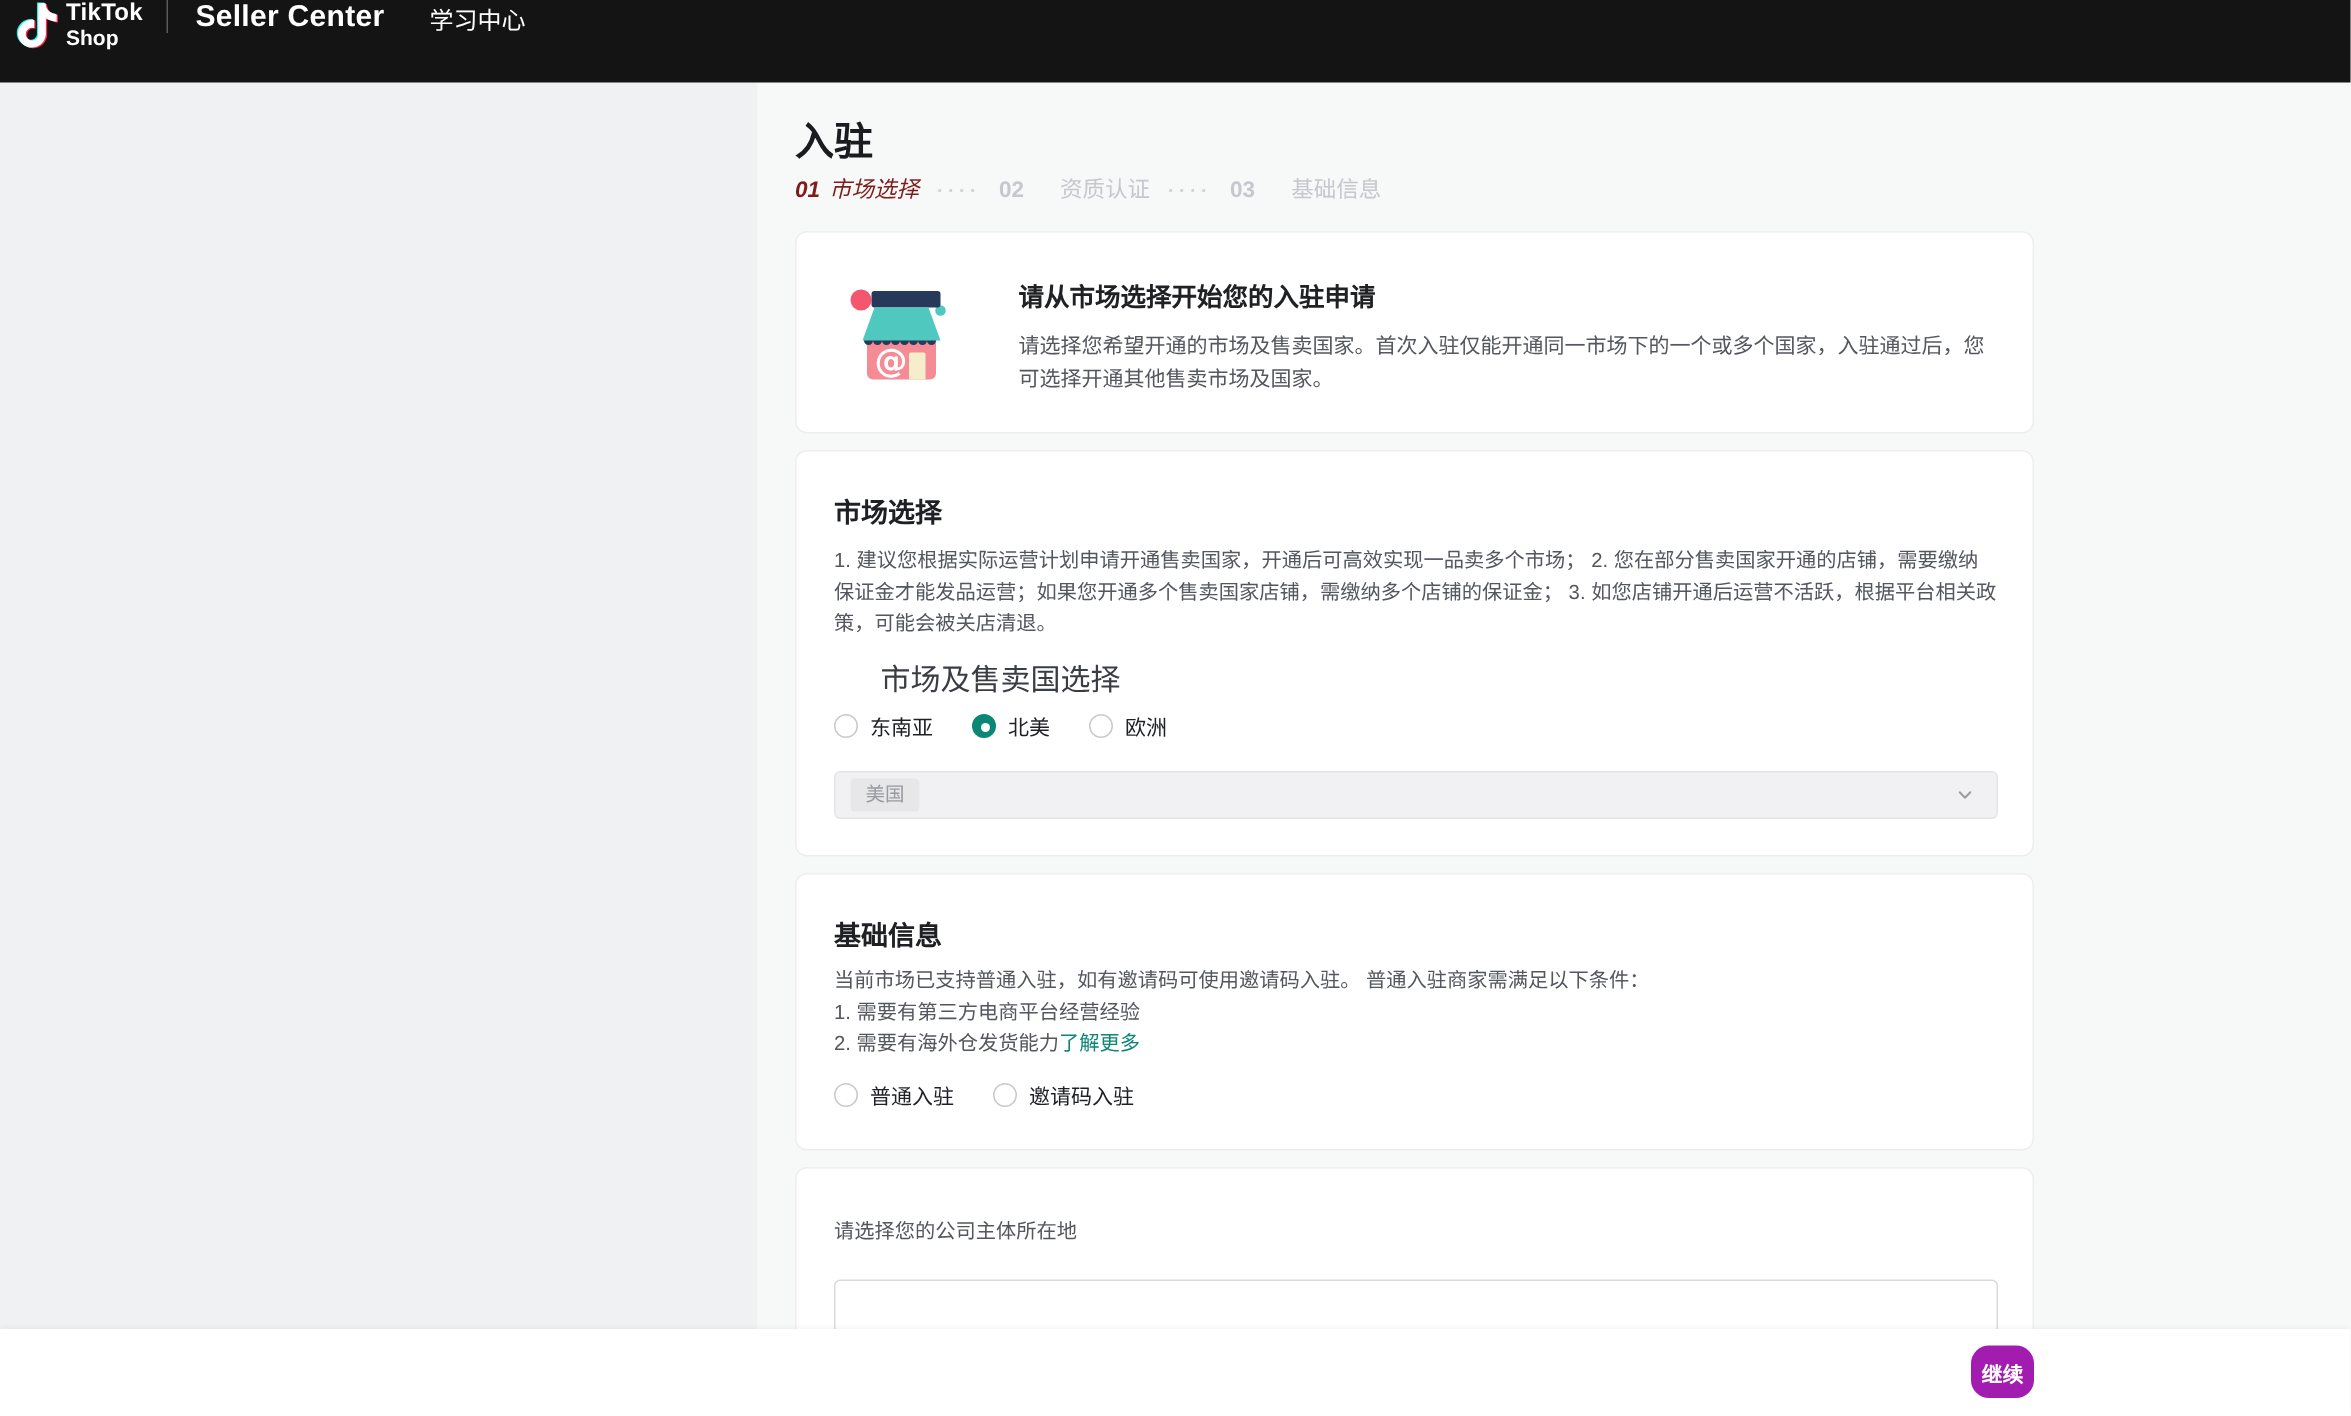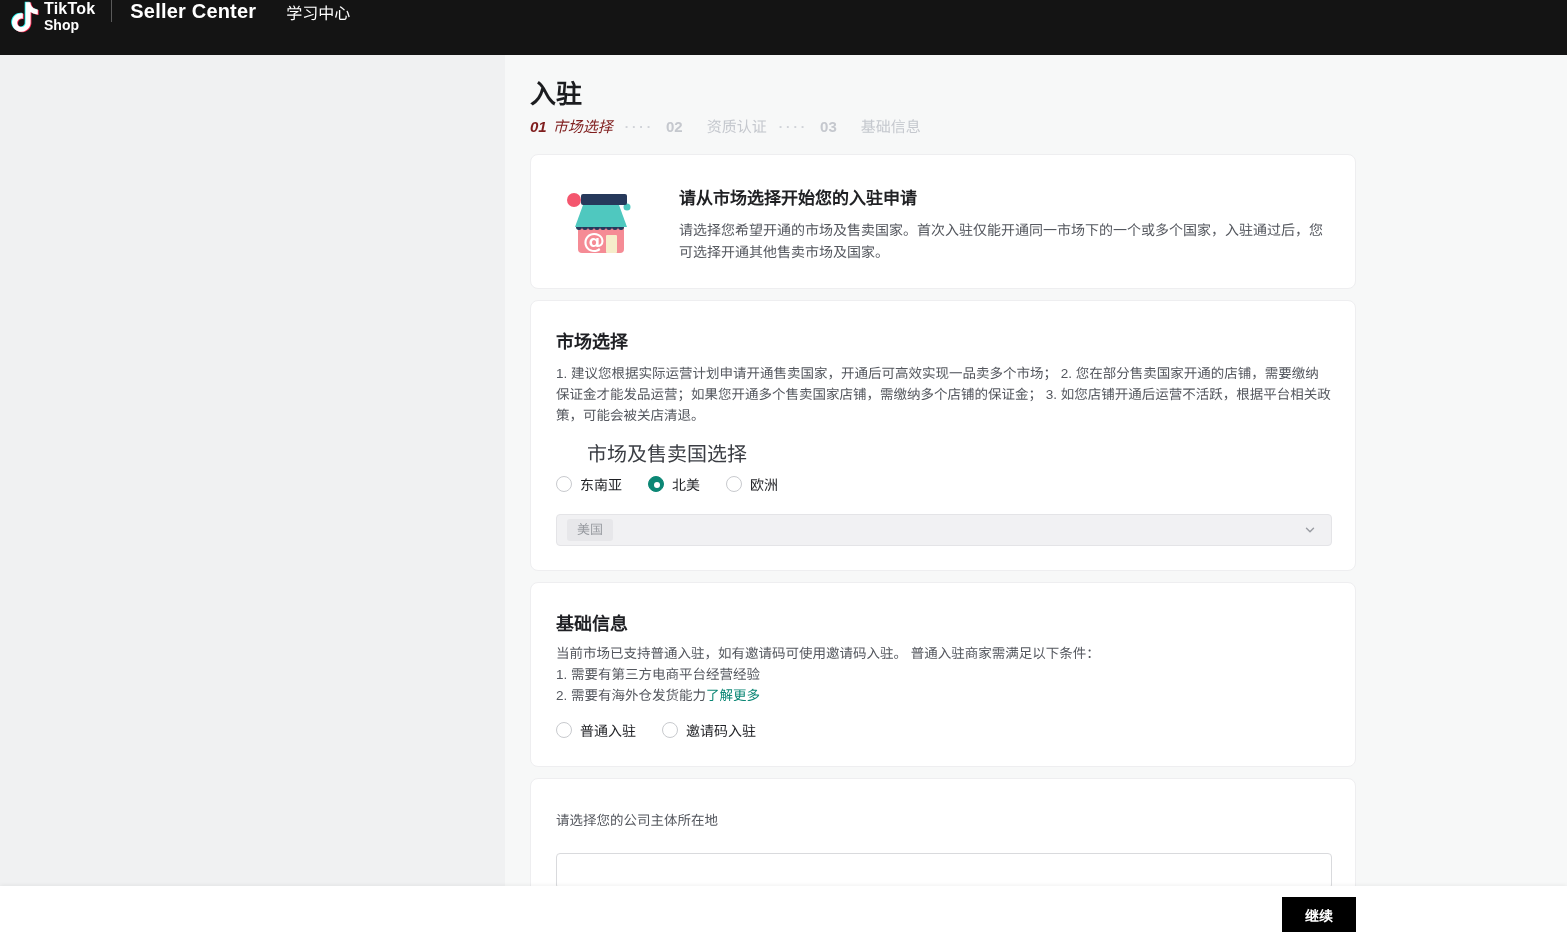--- a/index.html
+++ b/index.html
@@ -114,23 +114,23 @@
 
   
   .footer {
     position:absolute; bottom:0; left:0; right:0; height:58px;
     background:#fff;
     box-shadow:0 -1px 4px rgba(0,0,0,.06);
     z-index:20;
   }
   .continue-btn {
     position:absolute; right:211px; top:11px;
-    width:74px; height:35px;
-    background:#000000; color:#fff;
-    border:none; border-radius:0;
+    width:42px; height:35px;
+    background:#a21caf; color:#fff;
+    border:none; border-radius:12px;
     font-size:14px; font-weight:600;
     font-family:inherit;
     cursor:pointer;
   }
 </style>
 </head>
 <body>
 
 <div class="header">
   <div class="logo">

